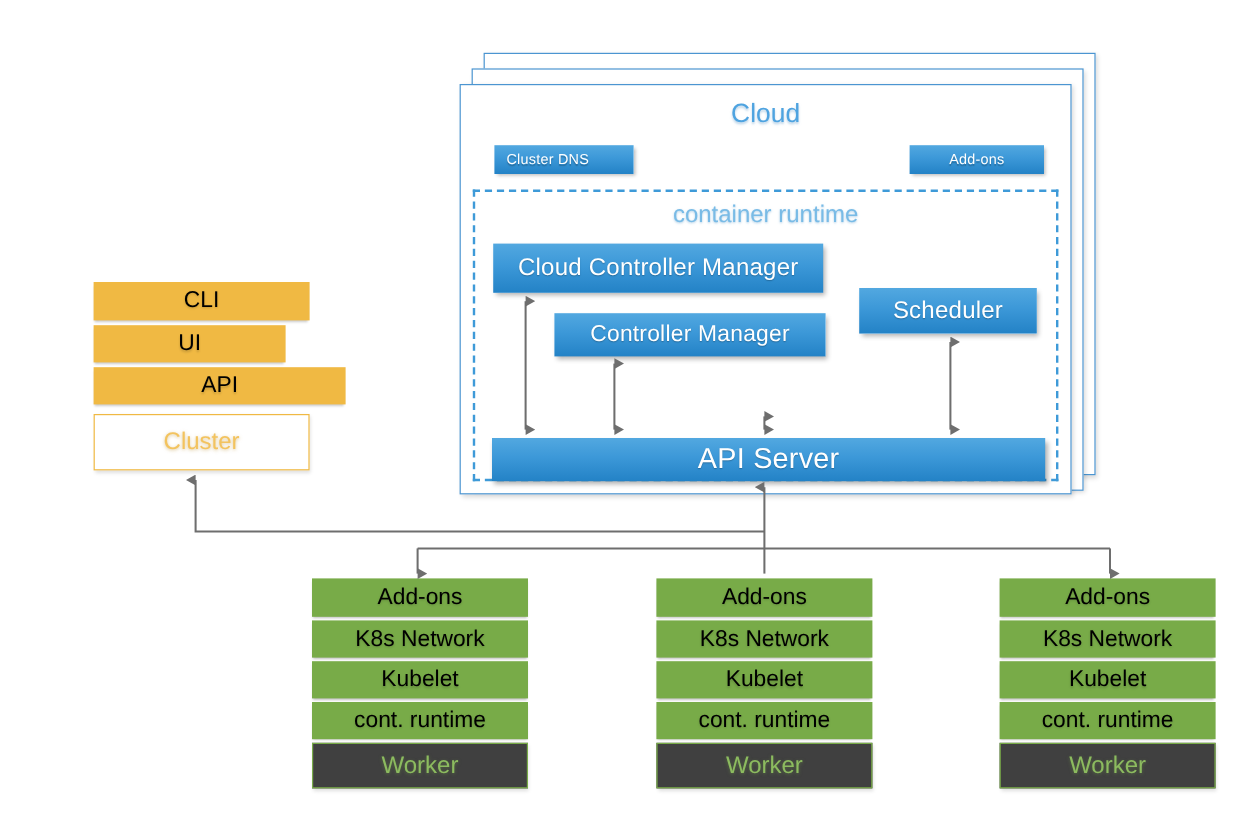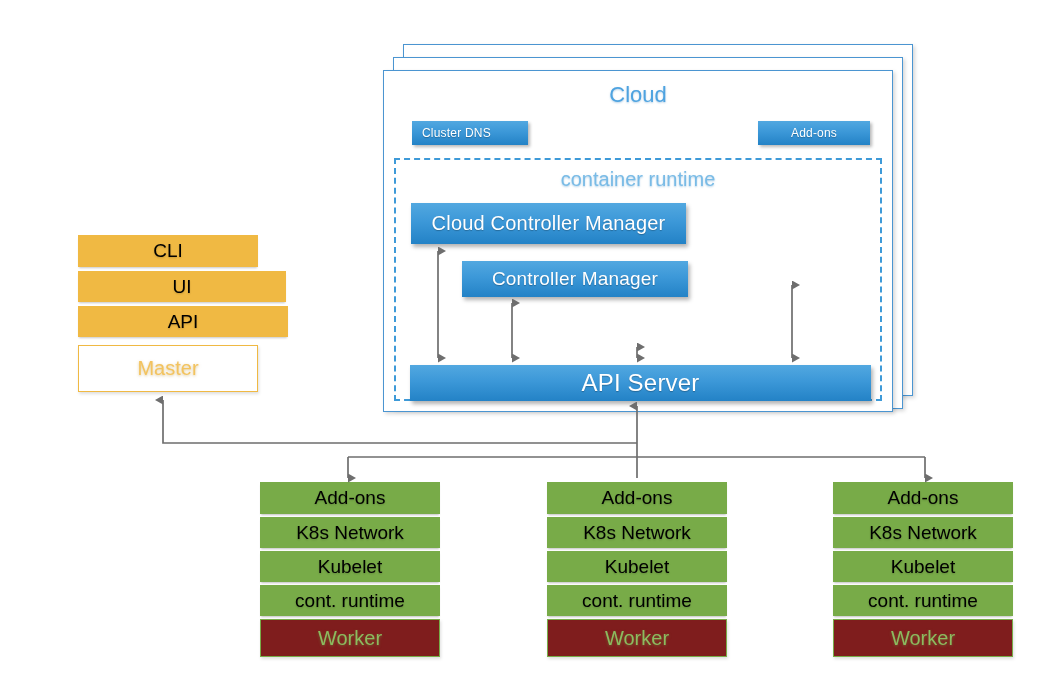--- a/index.html
+++ b/index.html
@@ -97,21 +97,21 @@
 
   
   .greenbar{
     background:#78ab48;
     font-size:19px;
     text-shadow:0 1px 2px rgba(0,0,0,0.18);
     box-shadow:0 2px 2px -1px rgba(0,0,0,0.25);
   }
   .green-foot{
     position:absolute;
-    background:#7f1d1d;
+    background:#404040;
     border:1px solid #78ab48;
     box-sizing:border-box;
     display:flex;align-items:center;justify-content:center;
     color:#8cbb5f;
     font-size:20px;
     text-shadow:0 1px 3px rgba(110,150,70,0.5);
     box-shadow:1px 2px 3px rgba(0,0,0,0.13);
     white-space:nowrap;
   }
 
@@ -138,28 +138,29 @@
 
   <div class="bluebox small" style="left:758px;top:121px;width:112px;height:24px;">Add-ons</div>
 
   <div class="dashed-box" style="left:394px;top:158px;width:488px;height:243px;"></div>
   <div class="runtime-title" style="left:394px;top:168px;width:488px;">container runtime</div>
 
   <div class="bluebox" style="left:462px;top:261px;width:226px;height:36px;font-size:19px;">Controller Manager</div>
 
   <div class="bluebox" style="left:411px;top:203px;width:275px;height:41px;font-size:20px;">Cloud Controller Manager</div>
 
+  <div class="bluebox" style="left:716px;top:240px;width:148px;height:38px;font-size:20px;">Scheduler</div>
 
 
   <div class="bluebox" style="left:410px;top:365px;width:461px;height:36px;font-size:24px;">API Server</div>
 
   <div class="stackbar orangebar" style="left:78px;top:235px;width:180px;height:32px;">CLI</div>
-  <div class="stackbar orangebar" style="left:78px;top:271px;width:208px;height:31px;">UI</div>
+  <div class="stackbar orangebar" style="left:78px;top:271px;width:160px;height:31px;">UI</div>
   <div class="stackbar orangebar" style="left:78px;top:306px;width:210px;height:31px;">API</div>
-  <div class="orange-foot" style="left:78px;top:345px;width:180px;height:47px;">Master</div>
+  <div class="orange-foot" style="left:78px;top:345px;width:180px;height:47px;">Cluster</div>
 
   <div class="stackbar greenbar" style="left:260px;top:482px;width:180px;height:32px;">Add-ons</div>
   <div class="stackbar greenbar" style="left:260px;top:517px;width:180px;height:31px;">K8s Network</div>
   <div class="stackbar greenbar" style="left:260px;top:551px;width:180px;height:31px;">Kubelet</div>
   <div class="stackbar greenbar" style="left:260px;top:585px;width:180px;height:31px;">cont. runtime</div>
   <div class="green-foot" style="left:260px;top:619px;width:180px;height:38px;">Worker</div>
 
   <div class="stackbar greenbar" style="left:547px;top:482px;width:180px;height:32px;">Add-ons</div>
   <div class="stackbar greenbar" style="left:547px;top:517px;width:180px;height:31px;">K8s Network</div>
   <div class="stackbar greenbar" style="left:547px;top:551px;width:180px;height:31px;">Kubelet</div>

